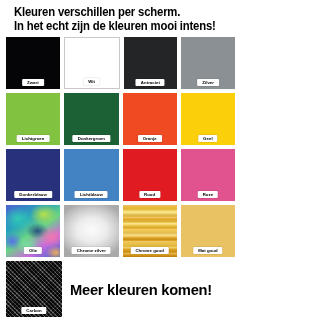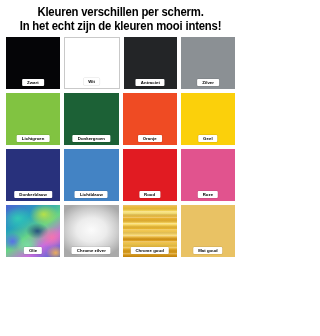--- a/index.html
+++ b/index.html
@@ -16,21 +16,21 @@
   .page {
     position: relative;
     width: 241px;
     height: 336px;
     box-sizing: border-box;
     padding: 0 6px;
   }
 
   
   .headline {
-    text-align: center;
+    text-align: left;
     padding-top: 5px;
   }
   .headline-line {
     display: block;
     font-family: "Liberation Sans", sans-serif;
     font-weight: bold;
     font-size: 12.2px;
     line-height: 14px;
     letter-spacing: -0.2px;
     color: #000000;
@@ -208,14 +208,20 @@
         </div>
         <div class="swatch fx-chrome-gold">
           <span class="swatch-label">Chrome goud</span>
         </div>
         <div class="swatch fx-mat-gold">
           <span class="swatch-label">Mat goud</span>
         </div>
       </div>
     </div>
 
+  <div class="bottom">
+    <div class="swatch fx-carbon">
+      <span class="swatch-label">Carbon</span>
+    </div>
+    <div class="bottom-text">Meer kleuren komen!</div>
+  </div>
 
 </div>
 
 </body></html>

